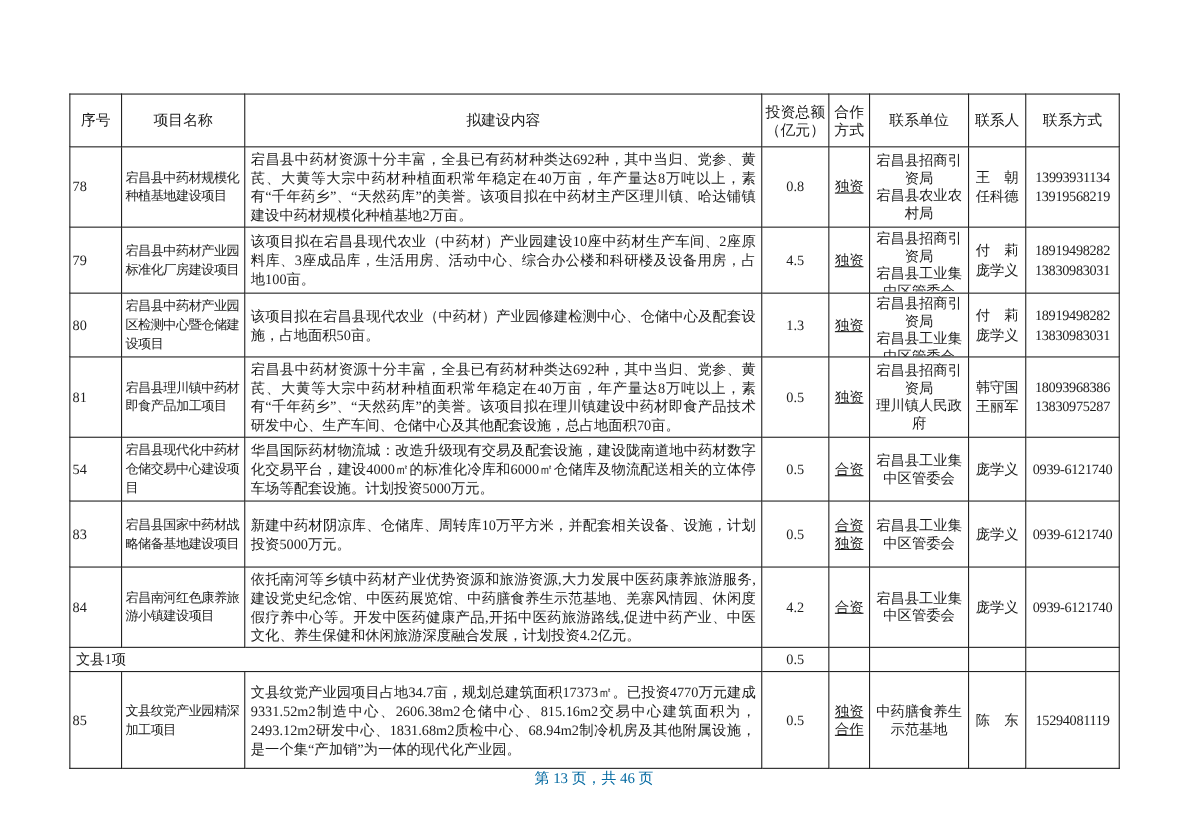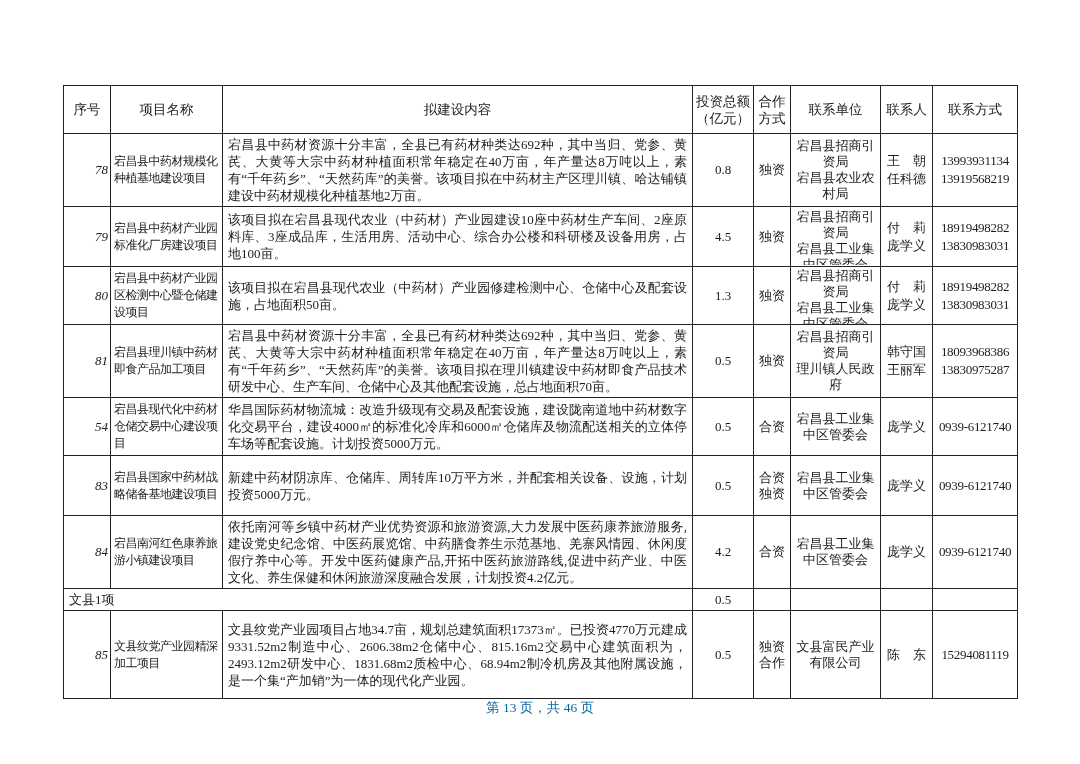--- a/index.html
+++ b/index.html
@@ -10,25 +10,25 @@
   table.projects{
     position:absolute;left:63px;top:85px;width:954px;
     border-collapse:collapse;table-layout:fixed;
   }
   table.projects th, table.projects td{
     border:1px solid #222;vertical-align:middle;
     font-weight:normal;overflow:hidden;
   }
   th{font-size:13.5px;text-align:center;white-space:pre-line;line-height:17px;padding:1px 2px;}
   td{font-size:13px;padding:1px 2px;}
-  .c-no{text-align:right;font-style:italic;}
+  .c-no{text-align:left;}
   .c-name{text-align:left;font-size:12px;letter-spacing:-0.5px;line-height:17px;padding:1px 3px;}
   .c-content{text-align:justify;line-height:17px;padding:2px 5px;}
   .c-amount{text-align:center;}
-  .c-mode{text-align:center;white-space:pre-line;line-height:16px;}
+  .c-mode{text-align:center;white-space:pre-line;line-height:16px;text-decoration:underline;}
   .c-unit{text-align:center;padding:0 2px;}
   .unit-inner{white-space:pre-line;line-height:16px;}
   .unit-clip{max-height:56px;overflow:hidden;}
   .c-person{text-align:center;white-space:pre-line;line-height:18px;margin-left:28px;}
   .c-phone{text-align:center;white-space:pre-line;line-height:18px;letter-spacing:-0.3px;}
   .c-section{text-align:left;padding-left:5px;}
   .footer{
     position:absolute;left:0;top:699px;width:954px;text-align:center;
     font-size:13.5px;color:#0369a1;left:63px;
   }
@@ -187,21 +187,21 @@
     </tr>
 
     <tr style="height:88px">
       <td class="c-no">85</td>
       <td class="c-name">文县纹党产业园精深加工项目</td>
       <td class="c-content">文县纹党产业园项目占地34.7亩，规划总建筑面积17373㎡。已投资4770万元建成9331.52m2制造中心、2606.38m2仓储中心、815.16m2交易中心建筑面积为，2493.12m2研发中心、1831.68m2质检中心、68.94m2制冷机房及其他附属设施，是一个集“产加销”为一体的现代化产业园。</td>
       <td class="c-amount">0.5</td>
       <td class="c-mode">独资
 合作</td>
       <td class="c-unit">
-            <div class="unit-inner">文县富民产业有限公司</div>
+            <div class="unit-inner">中药膳食养生示范基地</div>
           </td>
       <td class="c-person">陈　东</td>
       <td class="c-phone">15294081119</td>
     </tr>
   </tbody>
     </table>
 
   <div class="footer">第 13 页，共 46 页</div>
 
 

